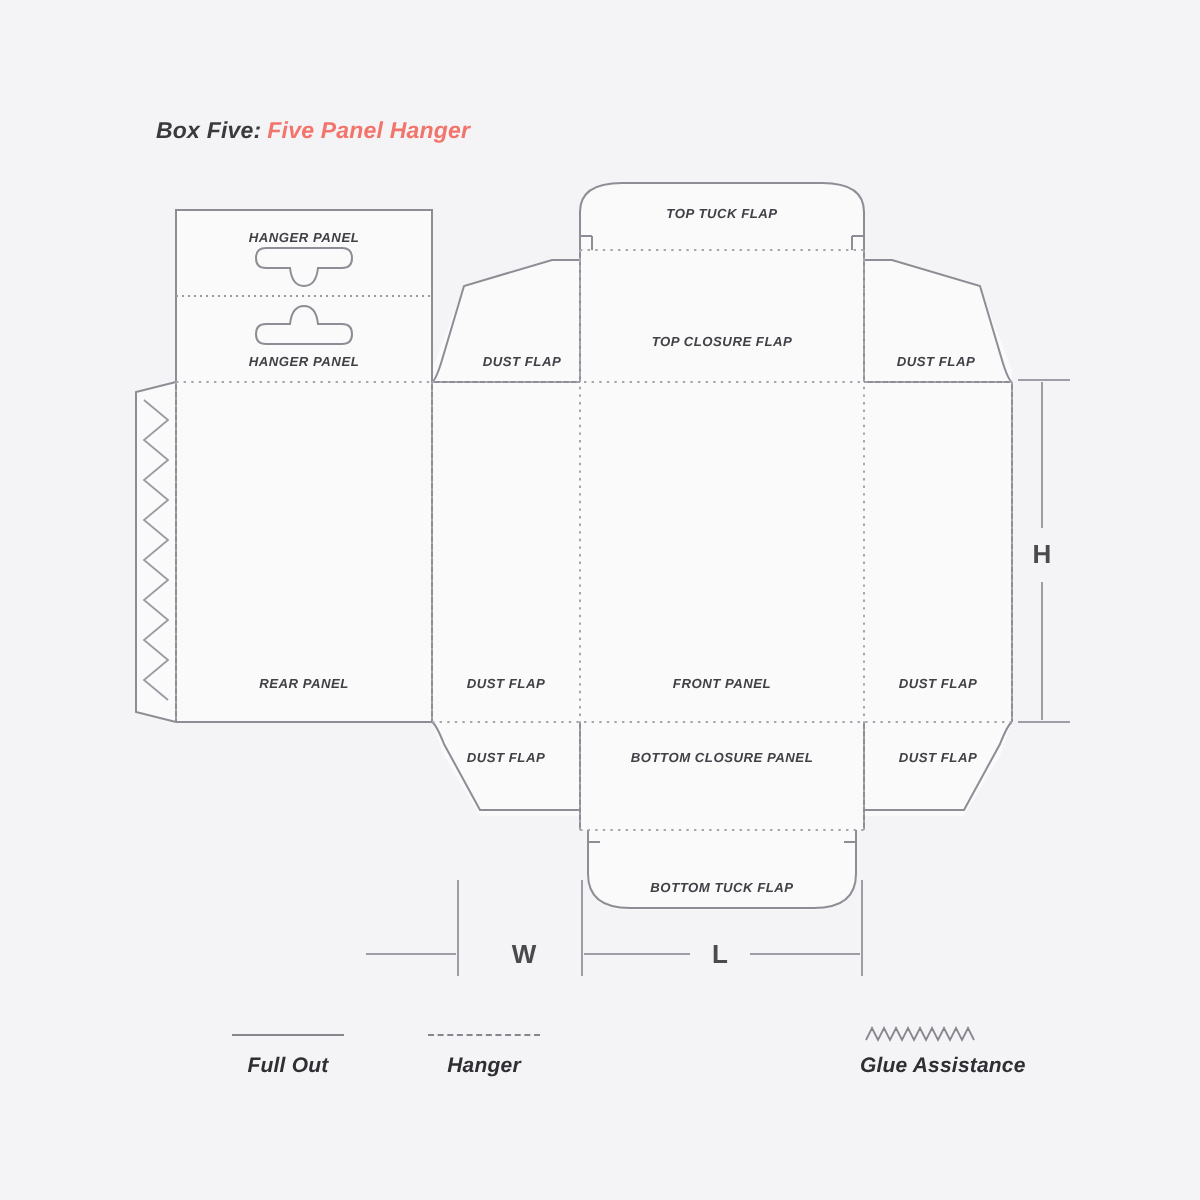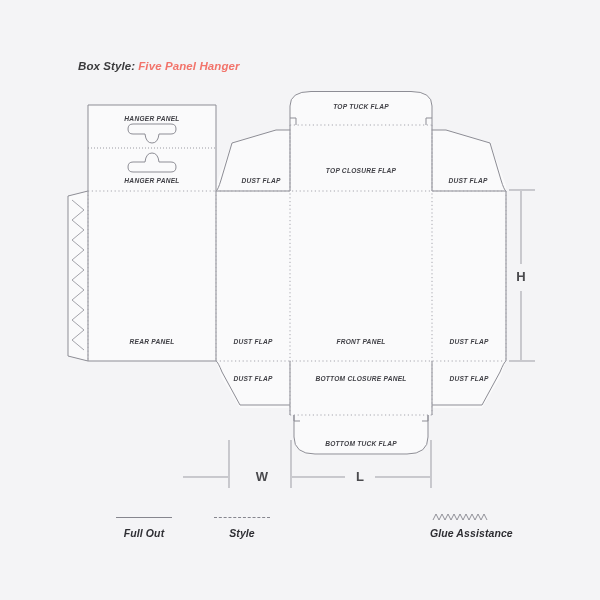--- a/index.html
+++ b/index.html
@@ -140,21 +140,21 @@
   .sw-solid::after  { border-top-style: solid; }
   .sw-dashed::after { border-top-style: dashed; }
   .sw-dotted::after { border-top-style: dotted; }
 </style>
 </head>
 <body>
 
 <div id="stage">
 
   <div class="title">
-    <span class="lbl">Box Style:</span><span class="val">Five Panel Hanger</span>
+    <span class="lbl">Box Five:</span><span class="val">Five Panel Hanger</span>
   </div>
 
   <svg width="600" height="600" viewBox="0 0 600 600">
 
     <g>
       <rect class="panel-fill" x="88" y="105" width="128" height="86"></rect>
       <rect class="panel-fill" x="88" y="191" width="128" height="170"></rect>
       <rect class="panel-fill" x="216" y="191" width="74" height="170"></rect>
       <rect class="panel-fill" x="290" y="191" width="142" height="170"></rect>
       <rect class="panel-fill" x="432" y="191" width="74" height="170"></rect>
@@ -284,21 +284,21 @@
 
   <div class="legend">
 
     <div class="legend-item" style="left:114px; top:6px; width:60px;">
       <div class="swatch sw-solid"></div>
       <div class="lgd-text">Full Out</div>
     </div>
 
     <div class="legend-item" style="left:212px; top:6px; width:60px;">
       <div class="swatch sw-dashed"></div>
-      <div class="lgd-text">Style</div>
+      <div class="lgd-text">Hanger</div>
     </div>
 
 
     <div class="legend-item" style="left:430px; top:6px; width:60px;text-align:center;">
       <div class="swatch">
         <svg width="56" height="10" viewBox="0 0 56 10">
           <path d="M1,8 L4,2 L7,8 L10,2 L13,8 L16,2 L19,8 L22,2 L25,8 L28,2 L31,8 L34,2 L37,8 L40,2 L43,8 L46,2 L49,8 L52,2 L55,8" fill="none" stroke="#86868e" stroke-width="0.9"></path>
         </svg>
       </div>
       <div class="lgd-text">Glue Assistance</div>

